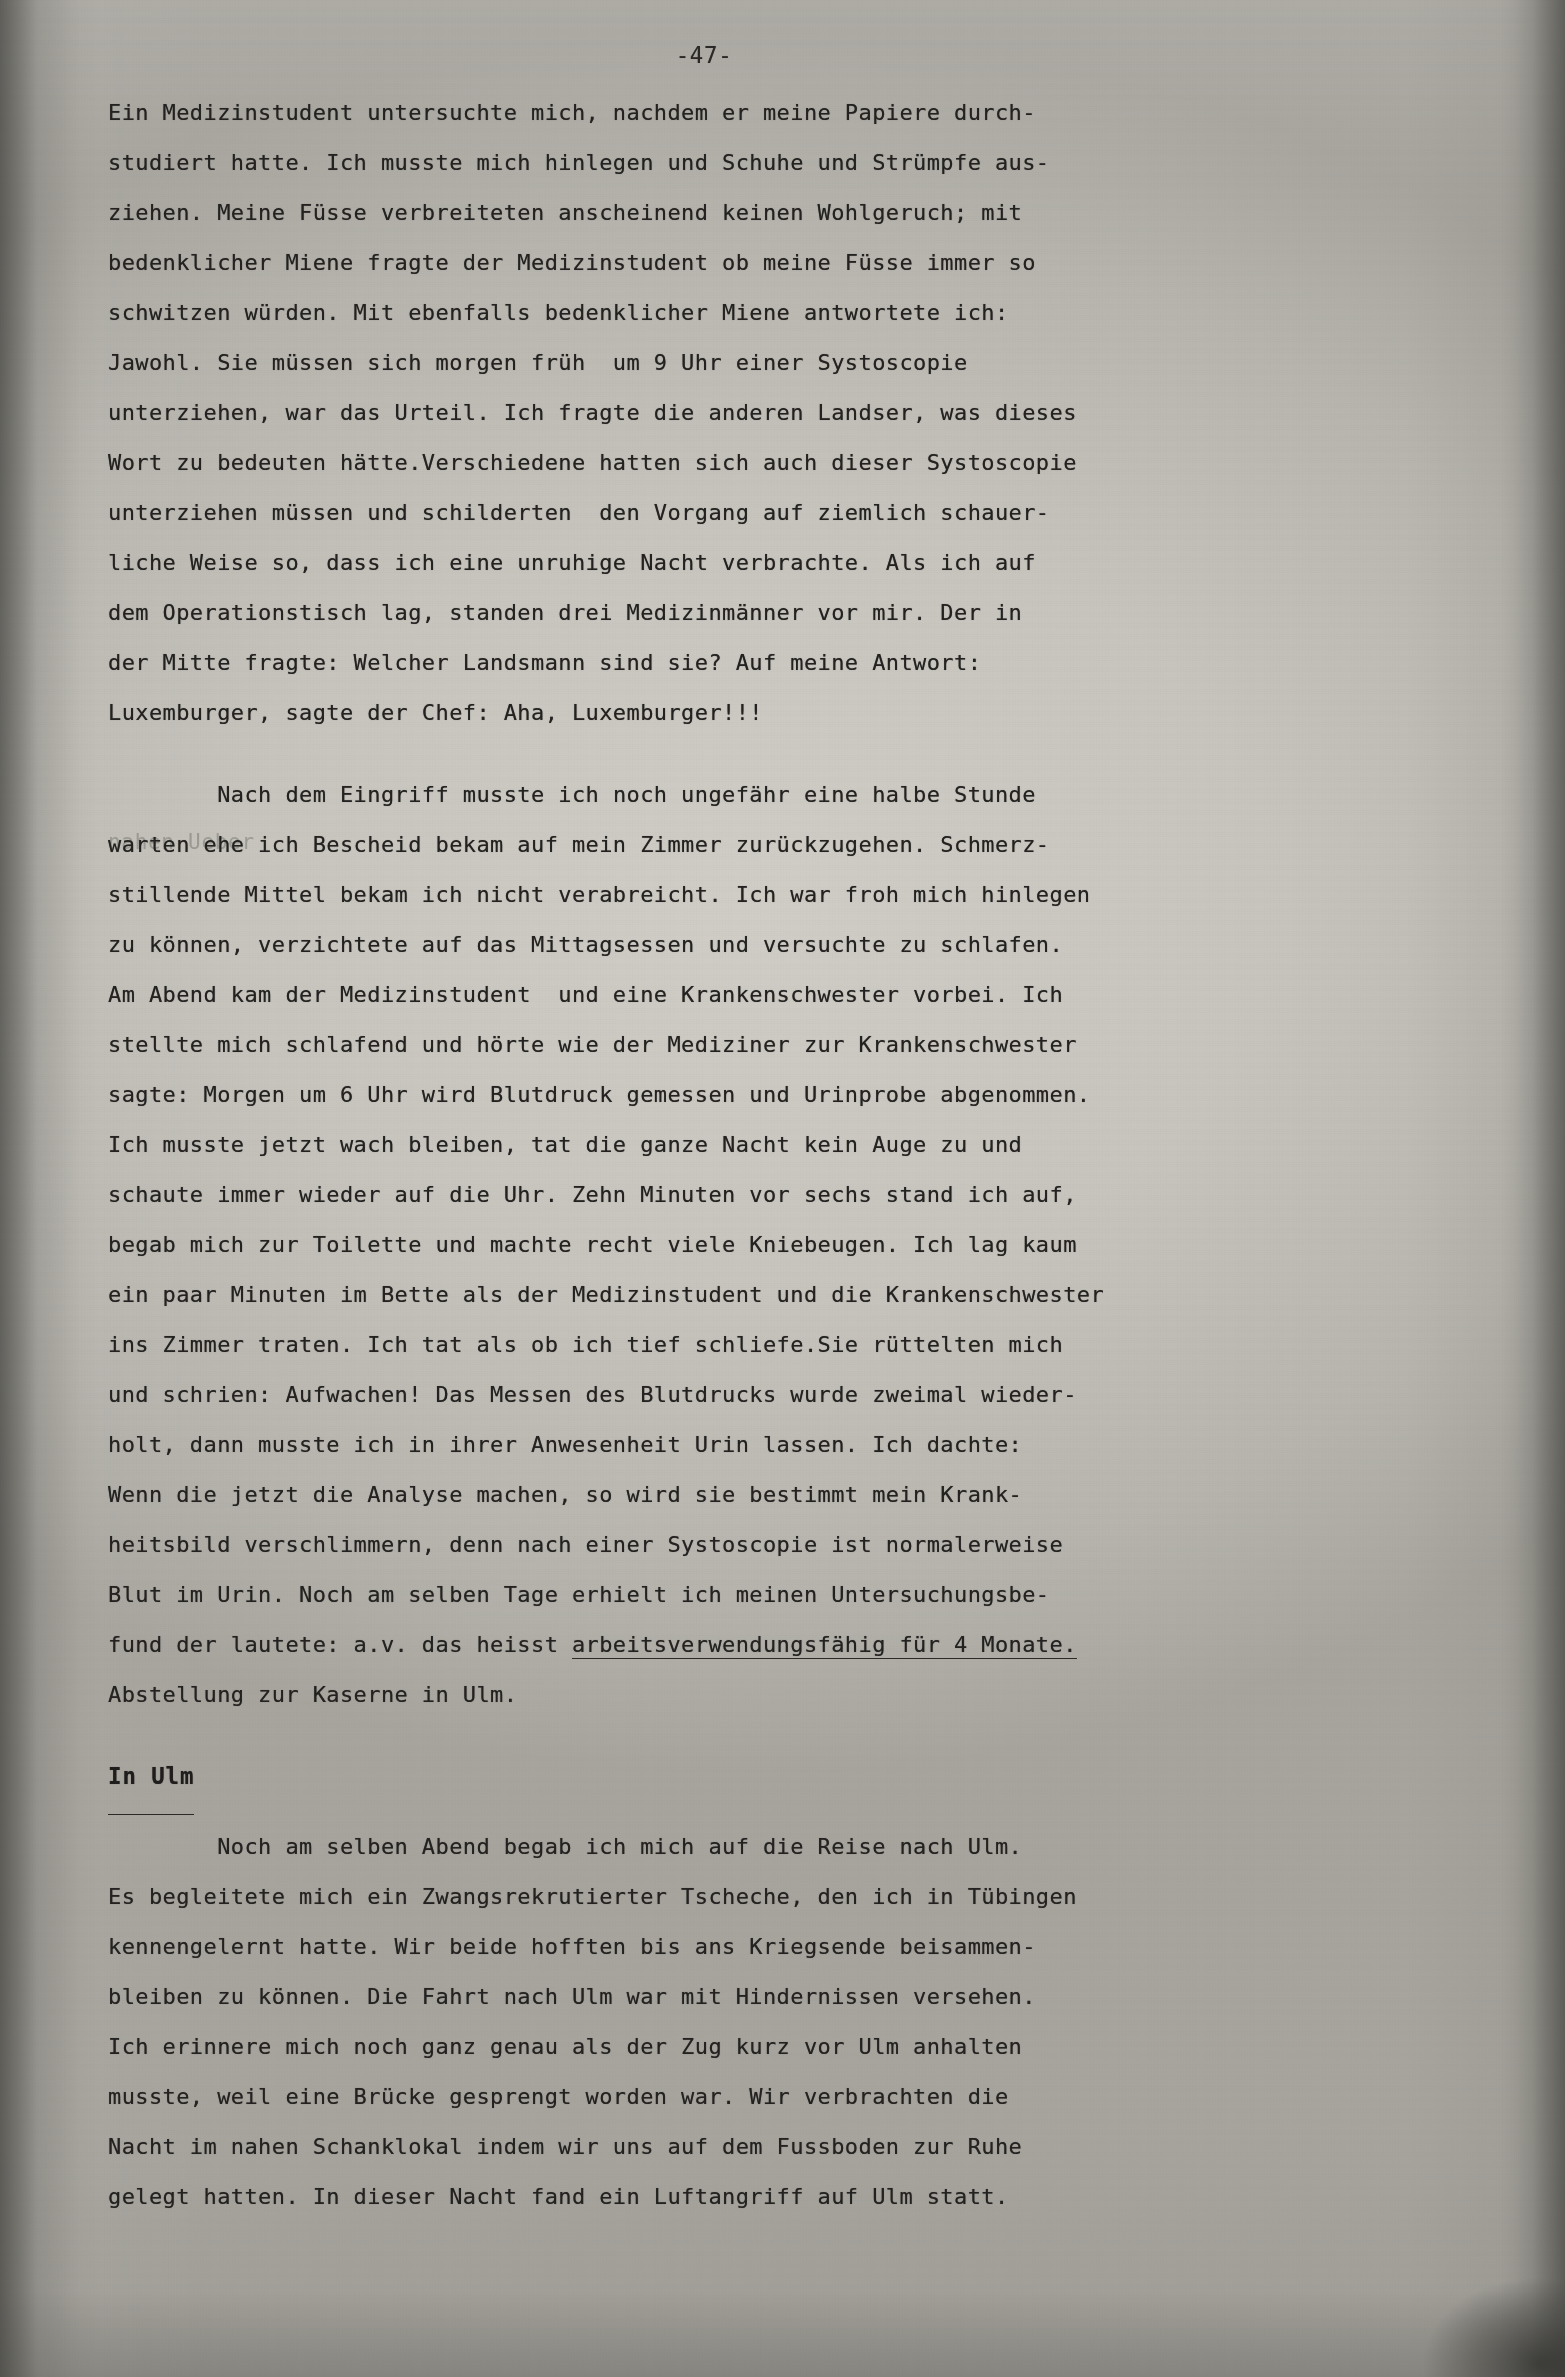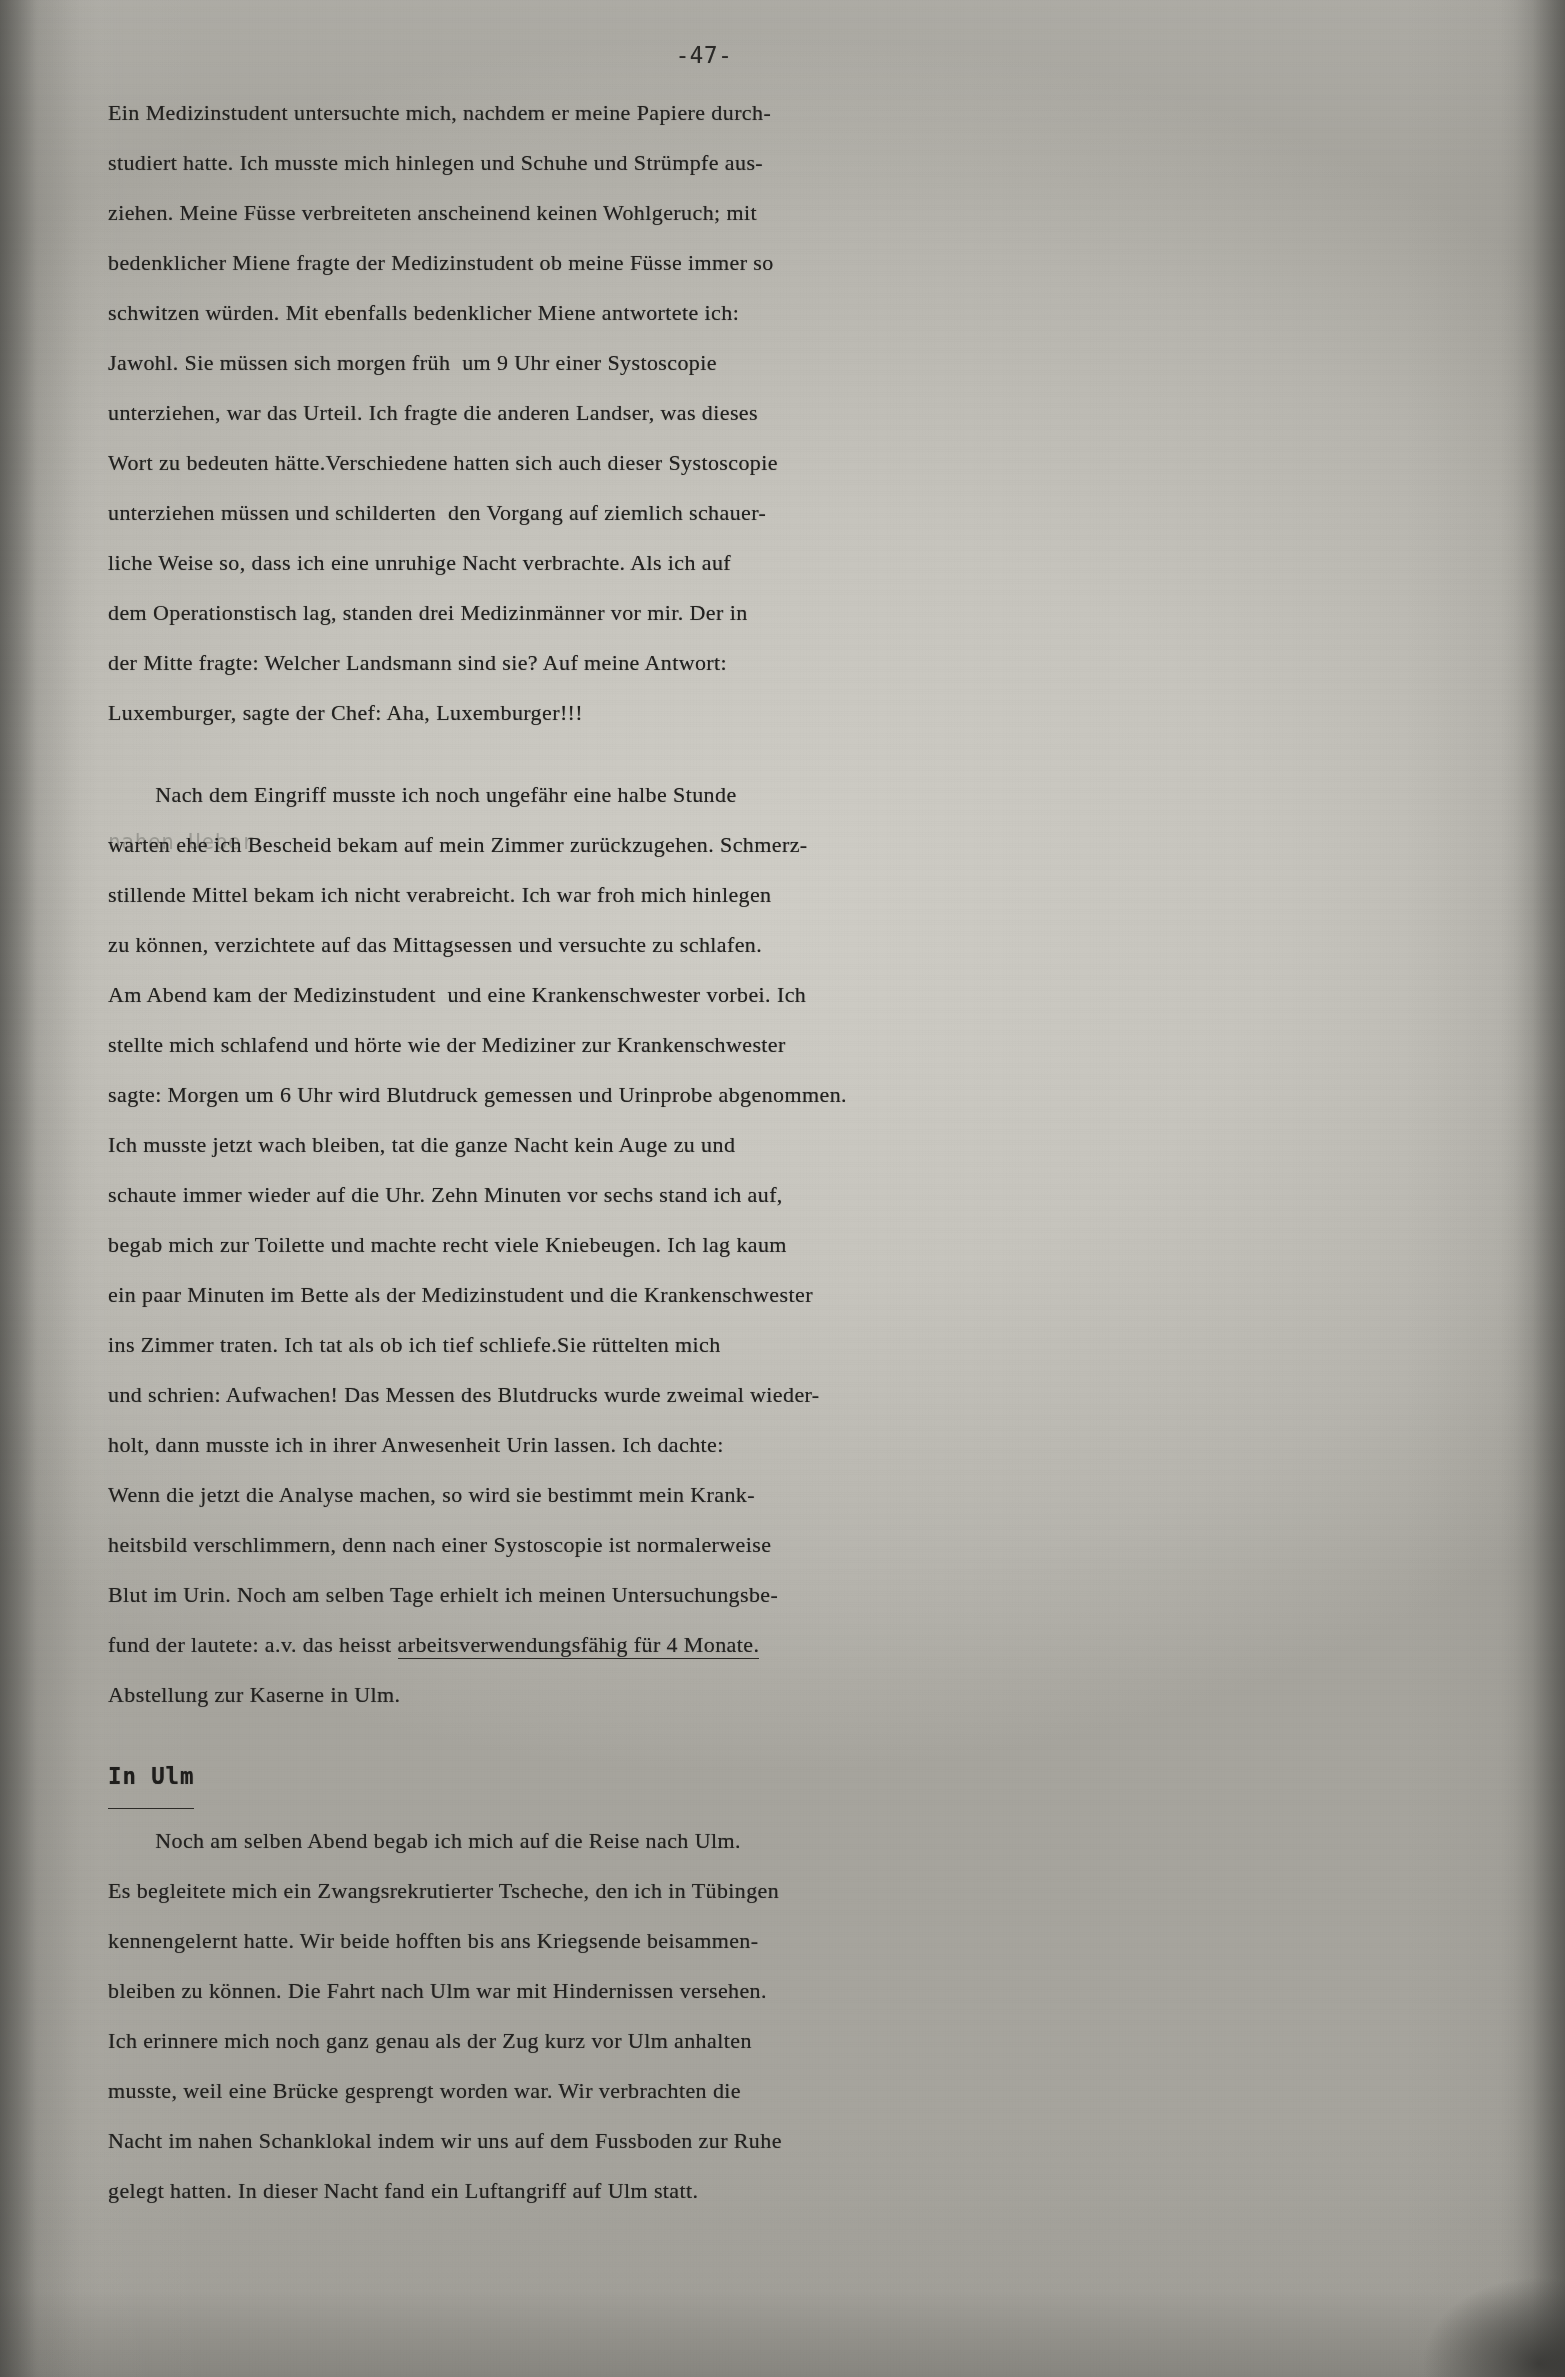--- a/index.html
+++ b/index.html
@@ -94,34 +94,33 @@
   }
 
   .para {
     font-size: 22px;
     line-height: 50px;
     letter-spacing: 0.4px;
     white-space: pre-wrap;
     margin: 0 0 0 0;
     color: #232220;
     text-shadow: 0 0 0.8px rgba(30,30,28,0.55);
-    font-family: Liberation Serif, serif;
   }
   .para.spaced-above { margin-top: 32px; }
 
   .section-heading {
     font-size: 22.4px;
     line-height: 43px;
     letter-spacing: 0.9px;
     font-weight: bold;
     margin: 35px 0 7.2px 0;
     color: #1f1e1c;
     display: inline-block;
     border-bottom: 1.4px solid #2b2a27;
-    padding-bottom: 10px;
+    padding-bottom: 16px;
     text-shadow: 0 0 0.8px rgba(30,30,28,0.6);
   }
 
   .underline {
     border-bottom: 1.4px solid #2b2a27;
     padding-bottom: 0.7px;
   }
 
   .heading-wrap { display: block; }
 

